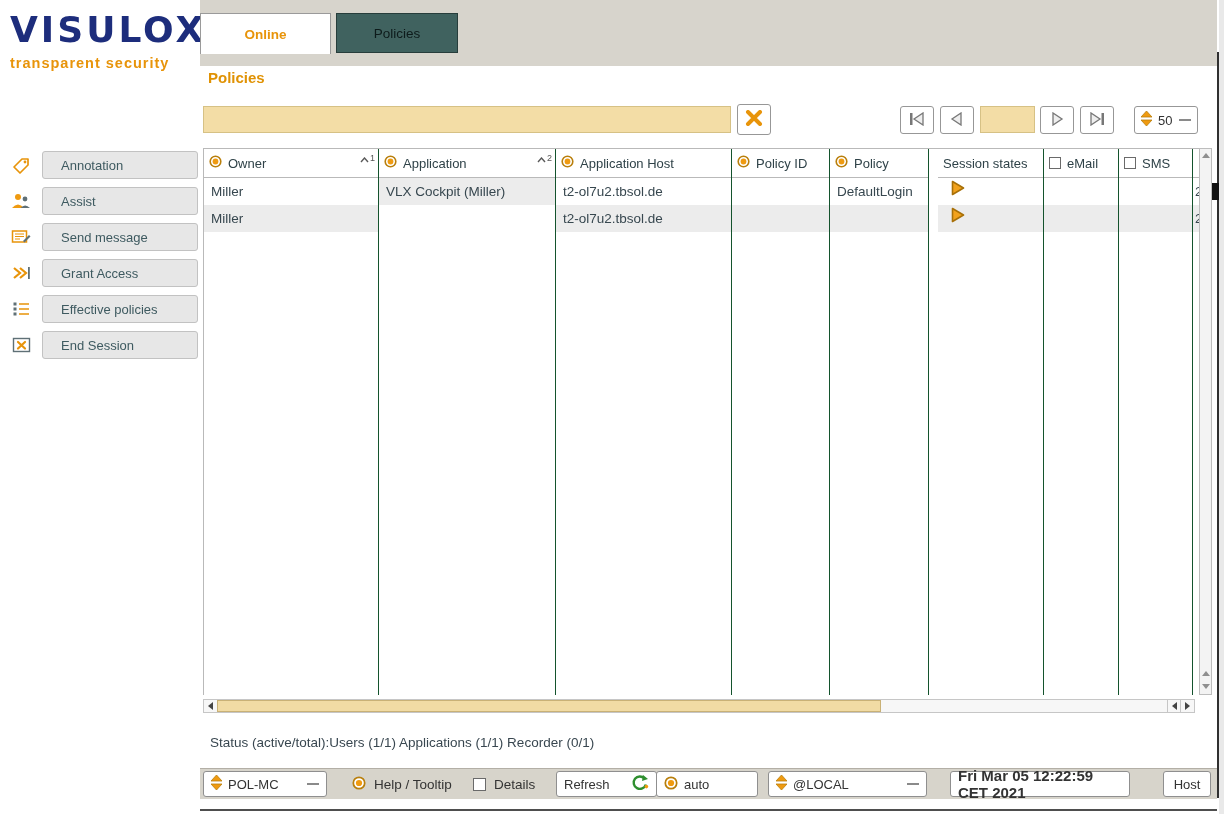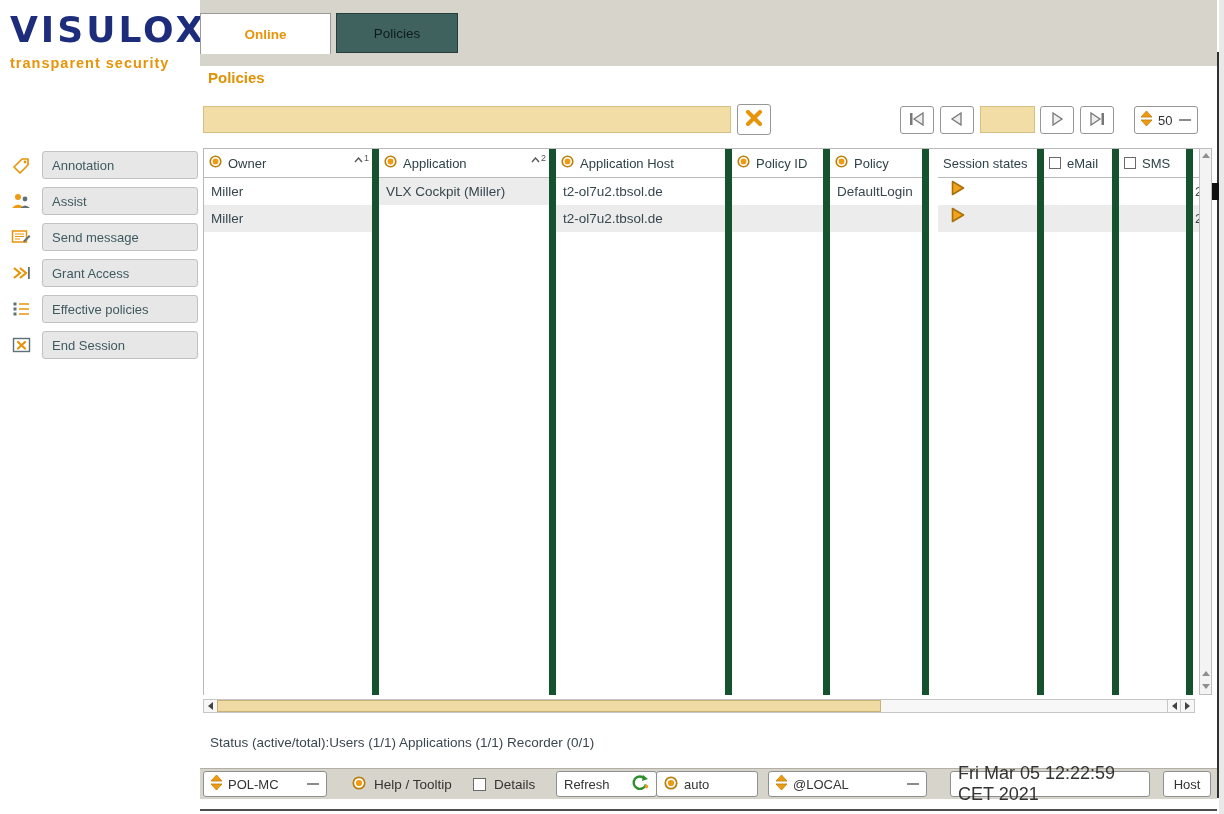--- a/index.html
+++ b/index.html
@@ -7,41 +7,41 @@
   .screen{position:relative;width:1224px;height:814px;background:#fff;font-family:"Liberation Sans",sans-serif;overflow:hidden;}
 
   
   .logo{position:absolute;left:10px;top:12px;width:190px;}
   .logo-title{font-size:36px;font-weight:bold;color:#1d2d7c;letter-spacing:3px;line-height:1;font-family:"DejaVu Sans",sans-serif;}
   .logo-sub{margin-top:7px;font-size:14.5px;font-weight:bold;color:#e8940a;letter-spacing:1px;}
 
   
   .side-row{position:absolute;left:10px;display:flex;align-items:center;gap:10px;}
   .side-icon{width:22px;height:22px;display:flex;align-items:center;justify-content:center;}
-  .side-btn{width:156px;height:28px;background:#e7e7e7;border:1px solid #c2c2c2;border-radius:3px;display:flex;align-items:center;padding-left:9px;font-size:13px;color:#3e5a60;box-sizing:border-box;cursor:pointer;}
+  .side-btn{width:156px;height:28px;background:#e7e7e7;border:1px solid #c2c2c2;border-radius:3px;display:flex;align-items:center;padding-left:18px;font-size:13px;color:#3e5a60;box-sizing:border-box;cursor:pointer;}
 
   
   .tabstrip{position:absolute;left:200px;top:0;width:1017px;height:66px;background:#d7d4cc;}
   .tab{position:absolute;top:13px;height:40px;display:flex;align-items:center;justify-content:center;font-size:13.5px;cursor:pointer;box-sizing:border-box;}
   .tab-online{left:0;width:131px;background:#fff;border:1px solid #9a9a9a;border-bottom:none;color:#e8940a;font-weight:bold;height:41px;}
   .tab-policies{left:136px;width:122px;background:#40625f;border:1px solid #273d3b;color:#0d1b1b;}
 
   .heading{position:absolute;left:208px;top:69px;font-size:15px;font-weight:bold;color:#e09204;}
 
   
   .filter-input{position:absolute;left:203px;top:106px;width:528px;height:27px;background:#f3dda6;border:1px solid #d6c185;box-sizing:border-box;padding:0 6px;font-size:13px;color:#333;}
   .clear-btn{position:absolute;left:737px;top:104px;width:34px;height:31px;background:#fff;border:1px solid #979797;border-radius:3px;display:flex;align-items:center;justify-content:center;padding:0;cursor:pointer;}
   .nav-btn{position:absolute;top:106px;width:34px;height:28px;background:#fff;border:1px solid #979797;border-radius:3px;display:flex;align-items:center;justify-content:center;padding:0;cursor:pointer;}
   .page-input{position:absolute;left:980px;top:106px;width:55px;height:27px;background:#f3dda6;border:1px solid #d6c185;box-sizing:border-box;padding:0 5px;font-size:13px;color:#333;}
   .pagesize{position:absolute;left:1134px;top:106px;width:64px;height:28px;background:#fff;border:1px solid #979797;border-radius:3px;display:flex;align-items:center;gap:6px;padding:0 6px;box-sizing:border-box;font-size:13px;color:#333;cursor:pointer;}
   .grip{width:12px;height:2px;background:#8a8a8a;margin-left:auto;flex:none;}
 
   
   .table{position:absolute;left:203px;top:148px;width:996px;height:547px;border-top:1px solid #b9b9b9;border-left:1px solid #b9b9b9;box-sizing:border-box;display:flex;background:#fff;}
-  .col{height:100%;border-right:7px solid #14532d;box-sizing:border-box;flex:none;}
+  .col{height:100%;border-right:1px solid #14532d;box-sizing:border-box;flex:none;}
   .w-owner{width:175px;} .w-app{width:177px;} .w-host{width:176px;} .w-ticket{width:98px;}
   .w-policy{width:99px;} .w-states{width:106px;margin-left:9px;} .w-email{width:75px;} .w-sms{width:74px;} .w-clip{width:15px;}
   .th{height:29px;border-bottom:1px solid #b9b9b9;box-sizing:border-box;display:flex;align-items:center;gap:6px;padding:0 5px;position:relative;font-size:13px;color:#2f4248;white-space:nowrap;overflow:hidden;cursor:pointer;}
   .sort{position:absolute;right:3px;top:5px;display:flex;align-items:flex-end;gap:1px;}
   .sortnum{font-size:9px;color:#555;line-height:1;}
   .td{height:27px;line-height:27px;padding:0 7px;font-size:13.5px;color:#37474f;white-space:nowrap;overflow:hidden;box-sizing:border-box;}
   .td.alt{background:#ececec;}
   .td.play-cell{display:flex;align-items:center;padding-left:13px;}
   .cbx{width:12px;height:12px;background:#fff;border:1px solid #6a6a6a;display:inline-block;box-sizing:border-box;flex:none;}
 
@@ -65,21 +65,21 @@
   
   .footer{position:absolute;left:200px;top:768px;width:1017px;height:31px;background:#d7d4cb;border-top:1px solid #b3afa6;box-sizing:border-box;}
   .fbox{position:absolute;top:2px;height:26px;background:#fff;border:1px solid #8f8f8f;border-radius:3px;display:flex;align-items:center;gap:6px;padding:0 7px;box-sizing:border-box;font-size:13px;color:#333;cursor:pointer;}
   .fitem{position:absolute;top:2px;height:26px;display:flex;align-items:center;gap:8px;font-size:13.5px;color:#333;}
   .f-polmc{left:3px;width:124px;}
   .f-help{left:152px;cursor:pointer;justify-content:center;}
   .f-details{left:273px;cursor:pointer;}
   .f-refresh{left:356px;width:101px;}
   .f-auto{left:456px;width:102px;}
   .f-scope{left:568px;width:159px;}
-  .f-date{left:750px;width:200px;justify-content:center;font-size:18px;cursor:default;}
+  .f-date{left:750px;width:180px;justify-content:center;font-size:15px;cursor:default;font-weight:bold;}
   .f-exit{left:963px;width:48px;justify-content:center;}
   .bottom-line{position:absolute;left:200px;top:809px;width:1017px;height:2px;background:#4e4e4e;}
 
   
   .edge-fill{position:absolute;left:1219px;top:0;width:5px;height:814px;background:#e9e9e9;}
   .edge-line{position:absolute;left:1217px;top:52px;width:2px;height:746px;background:#303030;}
   .edge-blob{position:absolute;left:1212px;top:183px;width:7px;height:17px;background:#111;}
 </style>
 </head>
 <body>

